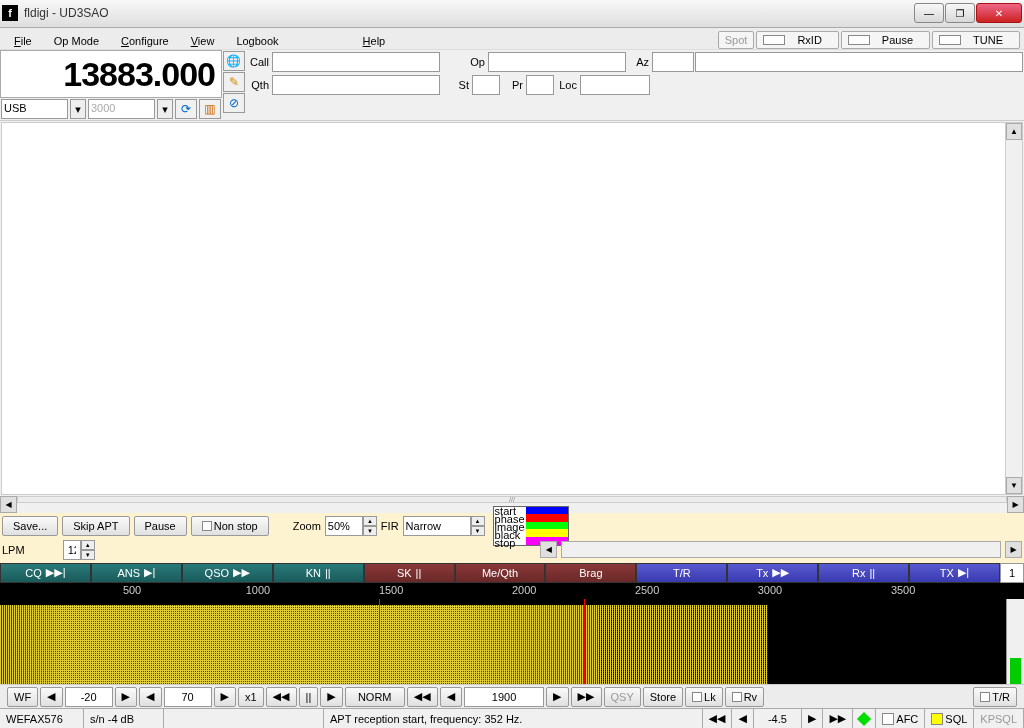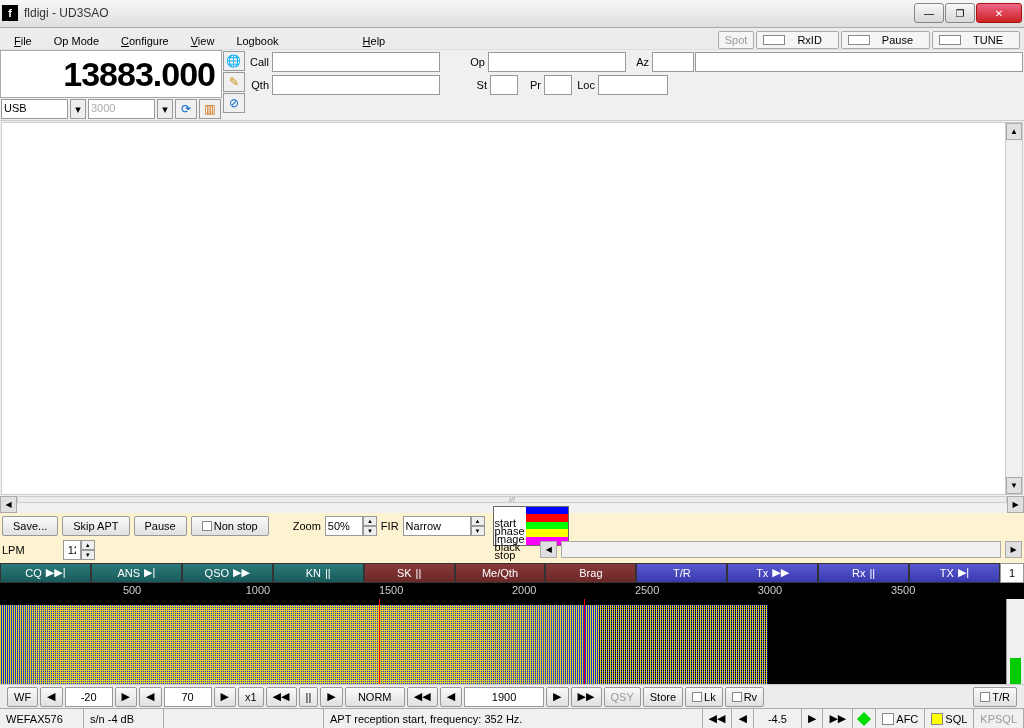--- a/index.html
+++ b/index.html
@@ -35,21 +35,21 @@
 .scrollv{position:absolute;right:0;top:0;bottom:0;width:17px;background:#f0f0f0;border-left:1px solid #ccc;}
 .sarr{height:17px;background:#e0e0e0;border:1px solid #aaa;display:flex;align-items:center;justify-content:center;font-size:8px;}
 .splitter{height:7px;background:#ececec;border:1px solid #ccc;display:flex;align-items:center;justify-content:center;font-size:7px;color:#888;}
 .ctrlstrip{background:#fdf3d0;padding:2px;display:flex;flex-direction:column;gap:2px;}
 .ctrlrow{display:flex;align-items:center;gap:4px;height:22px;}
 .btn{border:1px solid #999;background:linear-gradient(#fafafa,#e0e0e0);padding:2px 10px;height:20px;border-radius:2px;cursor:pointer;display:flex;align-items:center;gap:2px;font-size:11px;}
 .spin{display:flex;}
 .spinb{width:14px;display:flex;flex-direction:column;}
 .spinb div{height:10px;border:1px solid #999;background:#eee;font-size:6px;display:flex;align-items:center;justify-content:center;}
 .colorlegend{border:1px solid #666;display:flex;height:40px;margin-left:4px;}
-.colorlegend .labels{display:flex;flex-direction:column;font-size:8px;line-height:8px;padding:12px 1px;background:#fff;}
+.colorlegend .labels{display:flex;flex-direction:column;font-size:8px;line-height:8px;padding:0 1px;background:#fff;}
 .colorlegend .bars{width:42px;display:flex;flex-direction:column;}
 .colorlegend .bars div{flex:1;}
 .macrobar{height:20px;display:flex;}
 .macro{flex:1;border:1px solid #333;color:#fff;font-size:11px;display:flex;align-items:center;justify-content:center;gap:4px;cursor:pointer;}
 .macro.teal{background:linear-gradient(#2a7a7a,#1a5a5a);}
 .macro.maroon{background:linear-gradient(#8a3838,#6a2828);}
 .macro.blue{background:linear-gradient(#5a5ad0,#3a3ab0);}
 .macrobar .num{width:24px;background:#fff;border:1px solid #999;display:flex;align-items:center;justify-content:center;}
 .ruler{height:16px;background:#000;color:#ccc;position:relative;font-size:10px;}
 .ruler span{position:absolute;top:1px;}
@@ -129,21 +129,21 @@
       <input class="inp" style="width: 168px;">
       <div class="lbl" style="width:46px">Op</div>
       <input class="inp" style="width: 138px;">
       <div class="lbl">Az</div>
       <input class="inp" style="width: 42px;">
       <input class="inp" style="flex: 1 1 0%;">
     </div>
     <div class="logrow">
       <div class="lbl">Qth</div>
       <input class="inp" style="width: 168px;">
-      <div class="lbl" style="width:48px">St</div>
+      <div class="lbl" style="width:30px">St</div>
       <input class="inp" style="width: 28px;">
       <div class="lbl">Pr</div>
       <input class="inp" style="width: 28px;">
       <div class="lbl">Loc</div>
       <input class="inp" style="width: 70px;">
     </div>
   </div>
 </div>
 
 <div class="txpane">

